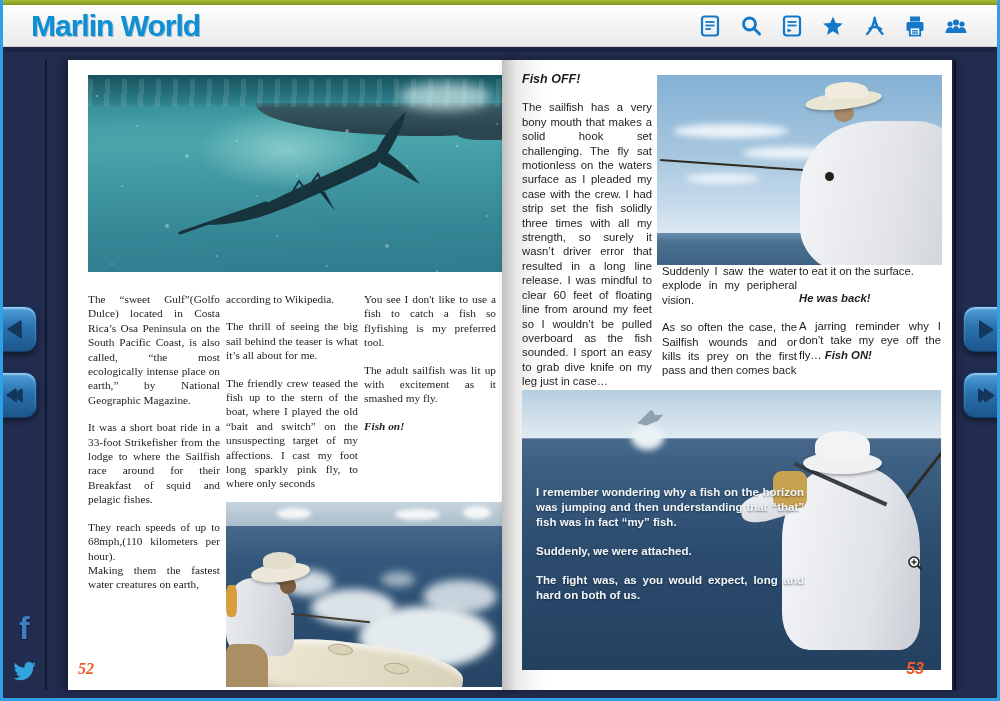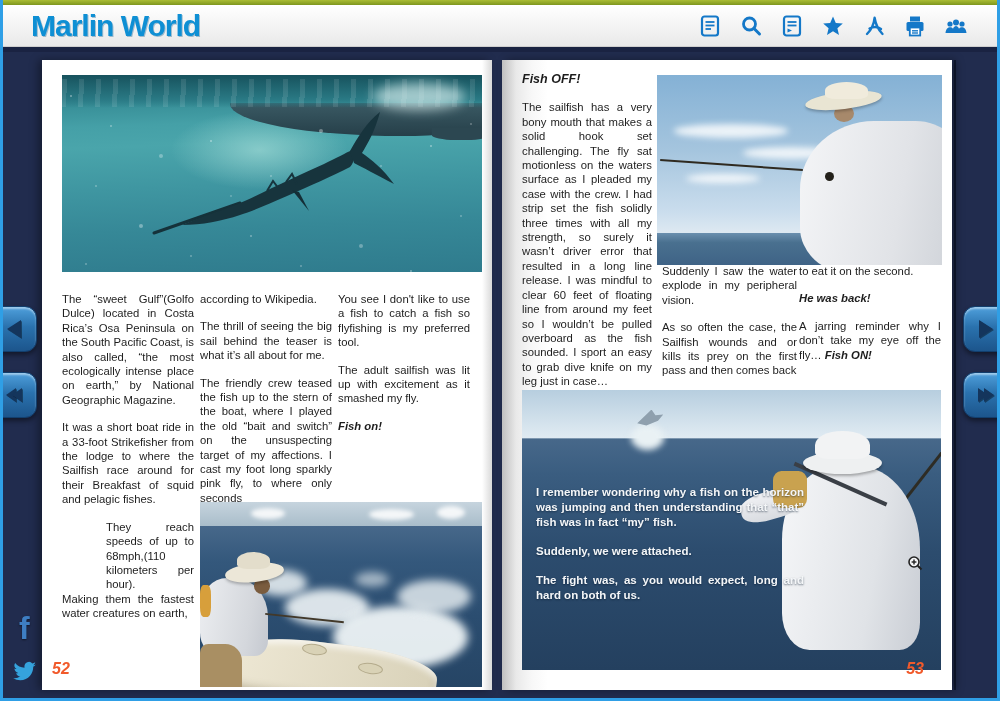--- a/index.html
+++ b/index.html
@@ -13,30 +13,30 @@
   .logo{ font-size:30px; font-weight:bold; letter-spacing:-1px; color:#0e8fd4;
          text-shadow:1px 1px 0 rgba(10,90,140,.35); }
   .toolbar{ display:flex; align-items:center; gap:15px; }
   .tbtn{ width:26px; height:26px; display:flex; align-items:center; justify-content:center; cursor:pointer; }
   .tbtn svg{ width:24px; height:24px; }
   .divider{ height:5px; background:#1a2342; }
   .stage{ position:relative; height:646px; background:#212c4e; overflow:hidden; }
   .stackline{ position:absolute; top:8px; height:630px; width:2px; background:#0f1830; }
 
   .page{ position:absolute; top:8px; width:450px; height:630px; background:#fff; }
-  .page-left{ left:39px; box-shadow:-4px 0 8px rgba(0,0,0,.35); }
+  .page-left{ left:65px; box-shadow:-4px 0 8px rgba(0,0,0,.35);font-family:Liberation Serif, serif; }
   .page-right{ left:499px; box-shadow:4px 0 8px rgba(0,0,0,.35); }
   .page-left::after{ content:""; position:absolute; right:0; top:0; bottom:0; width:10px;
       background:linear-gradient(270deg,#d9d9d9,rgba(255,255,255,0)); }
   .page-right::before{ content:""; position:absolute; left:0; top:0; bottom:0; width:46px;
       background:linear-gradient(90deg,#bfbfbf 0,#e9e9e9 14px,#f8f8f8 30px,#fff 46px); }
 
   .col{ position:absolute; font-size:11.3px; line-height:14.4px; color:#1d1d1d; text-align:justify; }
   .col p{ margin-bottom:13px; }
-  .col p.tight{ margin-bottom:0;margin-left:44px; }
+  .col p.tight{ margin-bottom:0; }
   .bi{ font-weight:bold; font-style:italic; }
   .headline{ font-size:12.5px; font-weight:bold; font-style:italic; margin-bottom:14px; }
   .pagenum{ position:absolute; bottom:12px; font-size:16px; font-weight:bold; font-style:italic; color:#f15a2b; }
 
   .photo{ position:absolute; overflow:hidden; }
 
   
   .ph1{ left:20px; top:15px; width:420px; height:197px;
         background:linear-gradient(178deg,#2a7884 0%,#358b94 12%,#45a0a7 25%,#4aa5ab 35%,#3f96a1 55%,#368897 75%,#2f7b8d 100%); }
   .ph1-surface{ position:absolute; left:0; top:0; width:100%; height:17%;
@@ -279,21 +279,21 @@
         <div class="ph3-hatbrim"></div>
         <div class="ph3-hatcrown"></div>
       </div>
 
       <div class="col" style="left:160px; top:204px; width:135px;">
         <p>Suddenly I saw the water explode in my peripheral vision.</p>
         <p>As so often the case, the Sailfish wounds and or kills its prey on the first pass and then comes back</p>
       </div>
 
       <div class="col" style="left:297px; top:204px; width:142px;">
-        <p>to eat it on the second.</p>
+        <p>to eat it on the surface.</p>
         <p class="bi">He was back!</p>
         <p><span>A jarring reminder why I don’t take my eye off the fly… </span><span class="bi">Fish ON!</span></p>
       </div>
 
       <div class="photo ph4">
         <div class="ph4-splash"></div>
         <div class="ph4-fish"></div>
         <div class="ph4-rod"></div>
         <div class="ph4-shirt"></div>
         <div class="ph4-arm"></div>

